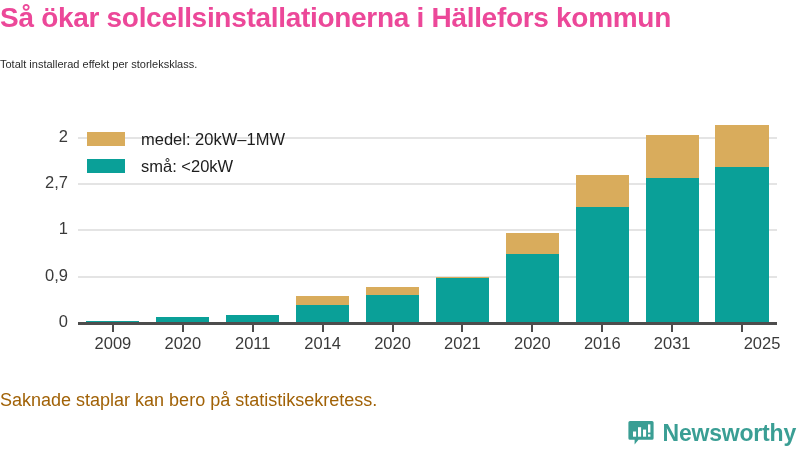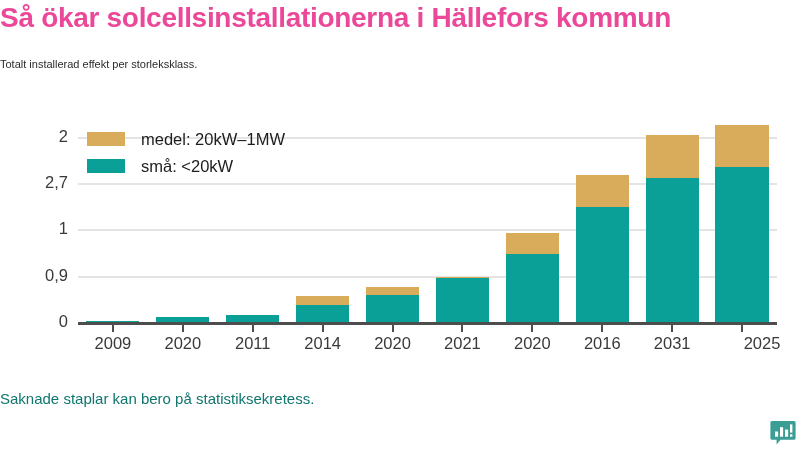--- a/index.html
+++ b/index.html
@@ -142,22 +142,22 @@
     font-size: 16.5px;
     color: #1d1d1d;
     white-space: nowrap;
   }
 
   
   .footnote {
     position: absolute;
     left: 0;
     top: 390px;
-    font-size: 15px;
-    color: #0f766e;
+    font-size: 18px;
+    color: #a16207;
     white-space: nowrap;
   }
 
   .logo {
     position: absolute;
     right: 4px;
     top: 418px;
     display: flex;
     align-items: center;
     height: 30px;
@@ -290,13 +290,14 @@
   <div class="logo-mark">
     <svg width="26" height="26" viewBox="0 0 26 26" aria-hidden="true">
       <path d="M2 1 H24 A1.6 1.6 0 0 1 25.6 2.6 V18.2 A1.6 1.6 0 0 1 24 19.8 H10.5 L6.6 24.6 V19.8 H2 A1.6 1.6 0 0 1 0.4 18.2 V2.6 A1.6 1.6 0 0 1 2 1 Z" fill="#3a9e94"></path>
       <rect x="5" y="11.5" width="3.1" height="5.2" fill="#ffffff"></rect>
       <rect x="10" y="7.2" width="3.1" height="9.5" fill="#ffffff"></rect>
       <rect x="15" y="9.6" width="3.1" height="7.1" fill="#ffffff"></rect>
       <rect x="20" y="4.4" width="2.4" height="8.2" fill="#ffffff"></rect>
       <rect x="20" y="14.3" width="2.4" height="2.4" fill="#ffffff"></rect>
     </svg>
   </div>
+  <div class="logo-text">Newsworthy</div>
 </div>
 
 </body></html>

